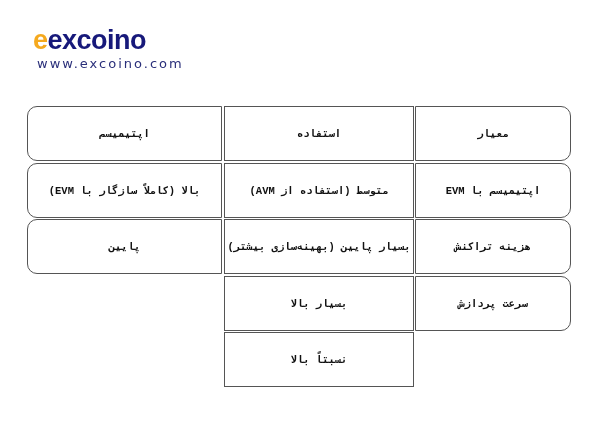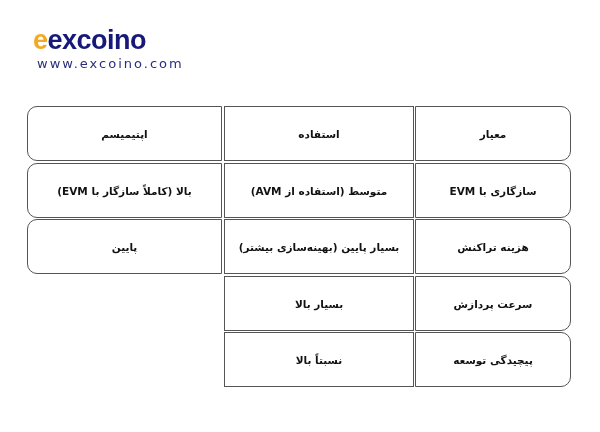--- a/index.html
+++ b/index.html
@@ -6,50 +6,49 @@
   body { width:600px; height:432px; background:#ffffff; position:relative; overflow:hidden;
          font-family: "DejaVu Sans", sans-serif; }
   .logo { position:absolute; left:33px; top:26px; }
   .logo-word { font-family:"Liberation Sans", sans-serif; font-weight:bold; font-size:27px; color:#17197a; letter-spacing:-0.5px; line-height:28px; }
   .logo-e { color:#f5a91e; }
   .logo-url { font-family:"DejaVu Sans", sans-serif; font-size:13px; color:#2a2f7a; letter-spacing:2px; margin-top:2px; margin-left:4px; }
   .grid { position:absolute; left:27px; top:106px; width:544px; }
   .row { position:absolute; left:0; width:544px; height:55px; }
   .cell { position:absolute; top:0; height:53px; border:1px solid #555; background:#fff;
           display:flex; align-items:center; justify-content:center; direction:rtl;
-          font-weight:bold; font-size:10.5px; color:#111; box-sizing:content-box; }
+          font-weight:bold; font-size:10.5px; color:#111; box-sizing:content-box;font-family:Liberation Mono, monospace; }
   .c-crit { left:388px; width:154px; border-radius:0 10px 10px 0; }
   .c-arb  { left:197px; width:188px; }
   .c-opt  { left:0; width:193px; border-radius:10px 0 0 10px; }
 </style>
 </head>
 <body>
 
 <div class="logo">
   <div class="logo-word"><span class="logo-e">e</span><span>excoino</span></div>
   <div class="logo-url">www.excoino.com</div>
 </div>
 
 <div class="grid">
   <div class="row" style="top:0px">
     <div class="cell c-crit">معیار</div>
     <div class="cell c-arb">استفاده</div>
     <div class="cell c-opt">اپتیمیسم</div>
   </div>
   <div class="row" style="top:57px">
-    <div class="cell c-crit">سازگاری با EVM</div>
+    <div class="cell c-crit">اپتیمیسم با EVM</div>
     <div class="cell c-arb">متوسط (استفاده از AVM)</div>
     <div class="cell c-opt">بالا (کاملاً سازگار با EVM)</div>
   </div>
   <div class="row" style="top:113px">
     <div class="cell c-crit">هزینه تراکنش</div>
     <div class="cell c-arb">بسیار پایین (بهینه‌سازی بیشتر)</div>
     <div class="cell c-opt">پایین</div>
   </div>
   <div class="row" style="top:170px">
     <div class="cell c-crit">سرعت پردازش</div>
     <div class="cell c-arb">بسیار بالا</div>
   </div>
   <div class="row" style="top:226px">
-    <div class="cell c-crit">پیچیدگی توسعه</div>
     <div class="cell c-arb">نسبتاً بالا</div>
   </div>
 </div>
 
 </body></html>

